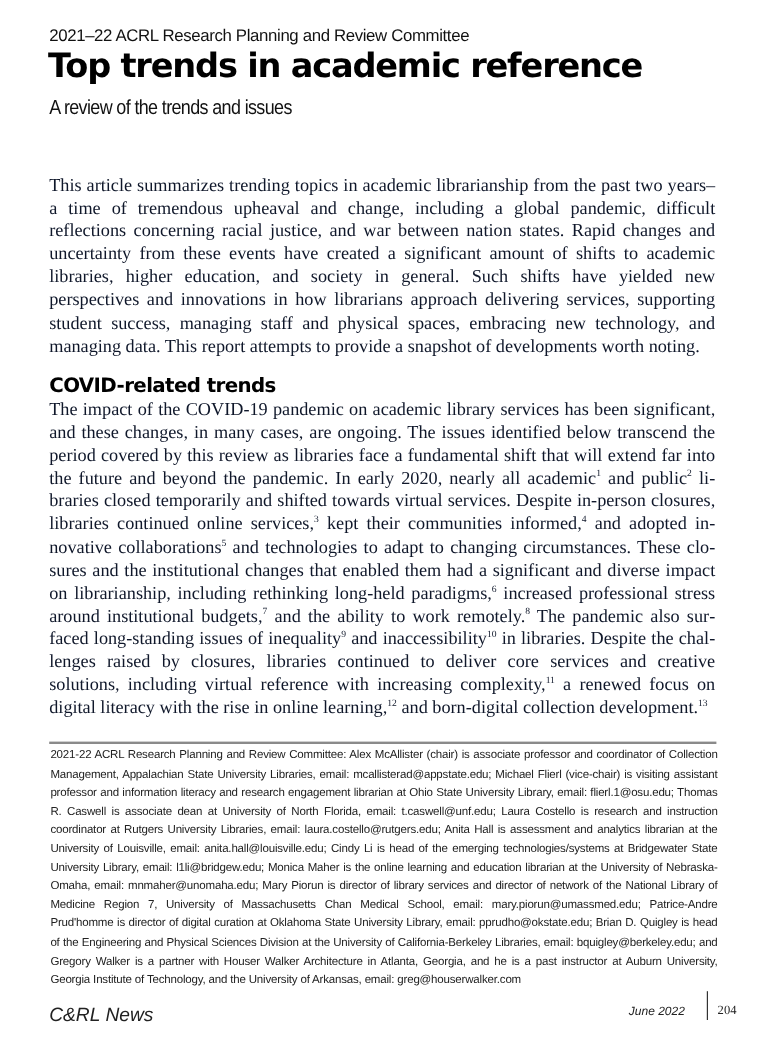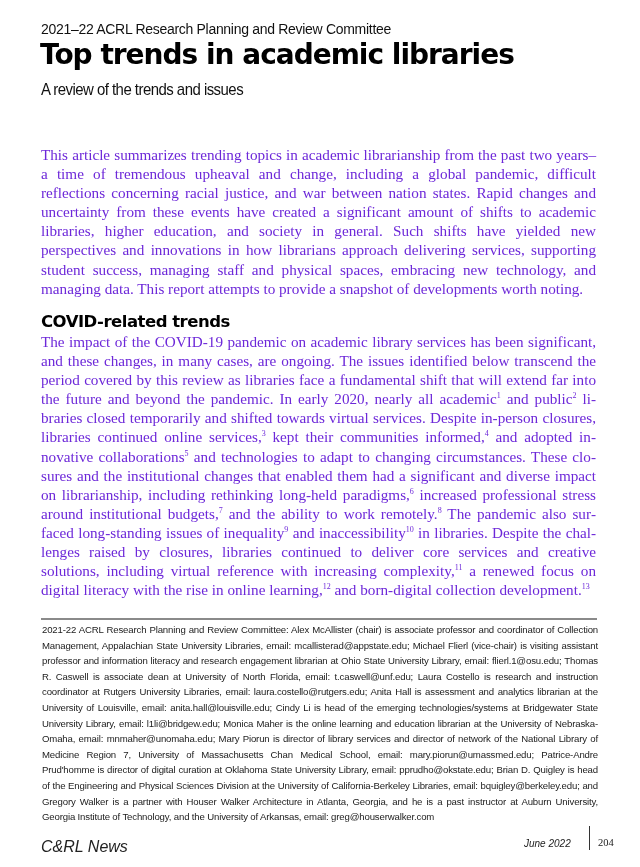--- a/index.html
+++ b/index.html
@@ -19,21 +19,21 @@
       letter-spacing: -1px; color: #000;
     }
     .header-subtitle {
       position: absolute; left: 41px; top: 80px;
       font-family: "Liberation Sans", sans-serif; font-size: 17px; color: #111;
       letter-spacing: -0.6px; transform: scaleX(0.88); transform-origin: left top;
     }
     .intro, .body-text {
       position: absolute; left: 41px; width: 555px;
       font-family: "Liberation Serif", serif; font-size: 15.2px; line-height: 19.1px;
-      text-align: justify; color: #6d28d9; margin: 0;
+      text-align: justify; color: #0f172a; margin: 0;
       hyphens: manual;
     }
     .intro { top: 145px; }
     .section-heading {
       position: absolute; left: 41px; top: 312px;
       font-family: "DejaVu Sans", sans-serif; font-weight: bold; font-size: 16.5px;
       letter-spacing: -0.5px; color: #000;
     }
     .body-text { top: 332px; }
     sup { font-size: 8px; line-height: 0; vertical-align: super; }
@@ -60,21 +60,21 @@
     .footer-page {
       position: absolute; left: 598px; top: 837px;
       font-family: "Liberation Serif", serif; font-size: 10.5px; color: #222;
     }
   </style>
 </head>
 <body>
 
 <div class="page">
   <div class="header-kicker">2021–22 ACRL Research Planning and Review Committee</div>
-  <div class="header-title">Top trends in academic libraries</div>
+  <div class="header-title">Top trends in academic reference</div>
   <div class="header-subtitle">A review of the trends and issues</div>
 
   <p class="intro">This article summarizes trending topics in academic librarianship from the past two years–a time of tremendous upheaval and change, including a global pandemic, difficult reflections concerning racial justice, and war between nation states. Rapid changes and uncertainty from these events have created a significant amount of shifts to academic libraries, higher education, and society in general. Such shifts have yielded new perspectives and innova­tions in how librarians approach delivering services, supporting student success, managing staff and physical spaces, embracing new technology, and managing data. This report at­tempts to provide a snapshot of developments worth noting.</p>
 
   <div class="section-heading">COVID-related trends</div>
   <p class="body-text" id="section-body"><span>The impact of the COVID-19 pandemic on academic library services has been significant, and these changes, in many cases, are ongoing. The issues identified below transcend the period covered by this review as libraries face a fundamental shift that will extend far into the future and beyond the pandemic. In early 2020, nearly all academic</span><sup>1</sup><span> and public</span><sup>2</sup><span> li­braries closed temporarily and shifted towards virtual services. Despite in-person closures, libraries continued online services,</span><sup>3</sup><span> kept their communities informed,</span><sup>4</sup><span> and adopted in­novative collaborations</span><sup>5</sup><span> and technologies to adapt to changing circumstances. These clo­sures and the institutional changes that enabled them had a significant and diverse impact on librarianship, including rethinking long-held paradigms,</span><sup>6</sup><span> increased professional stress around institutional budgets,</span><sup>7</sup><span> and the ability to work remotely.</span><sup>8</sup><span> The pandemic also sur­faced long-standing issues of inequality</span><sup>9</sup><span> and inaccessibility</span><sup>10</sup><span> in libraries. Despite the chal­lenges raised by closures, libraries continued to deliver core services and creative solutions, including virtual reference with increasing complexity,</span><sup>11</sup><span> a renewed focus on digital literacy with the rise in online learning,</span><sup>12</sup><span> and born-digital collection development.</span><sup>13</sup></p>
 
   <div class="footnote-rule"></div>
   <p class="footnote">2021-22 ACRL Research Planning and Review Committee: Alex McAllister (chair) is associate professor and coordinator of Collection Management, Appalachian State University Libraries, email: mcallisterad@appstate.edu; Michael Flierl (vice-chair) is visiting assistant professor and information literacy and research engagement librarian at Ohio State University Library, email: flierl.1@osu.edu; Thomas R. Caswell is associate dean at University of North Florida, email: t.caswell@unf.edu; Laura Costello is research and instruction coordinator at Rutgers University Libraries, email: laura.costello@rutgers.edu; Anita Hall is assessment and analytics librarian at the University of Louisville, email: anita.hall@louisville.edu; Cindy Li is head of the emerging technologies/systems at Bridgewater State University Library, email: l1li@bridgew.edu; Monica Maher is the online learning and education librarian at the University of Nebraska-Omaha, email: mnmaher@unomaha.edu; Mary Piorun is director of library services and director of network of the National Library of Medicine Region 7, University of Massachusetts Chan Medical School, email: mary.piorun@umassmed.edu; Patrice-Andre Prud'homme is director of digital curation at Oklahoma State University Library, email: pprudho@okstate.edu; Brian D. Quigley is head of the Engineering and Physical Sciences Division at the University of California-Berkeley Libraries, email: bquigley@berkeley.edu; and Gregory Walker is a partner with Houser Walker Architecture in Atlanta, Georgia, and he is a past instructor at Auburn University, Georgia Institute of Technology, and the University of Arkansas, email: greg@houserwalker.com</p>
 

